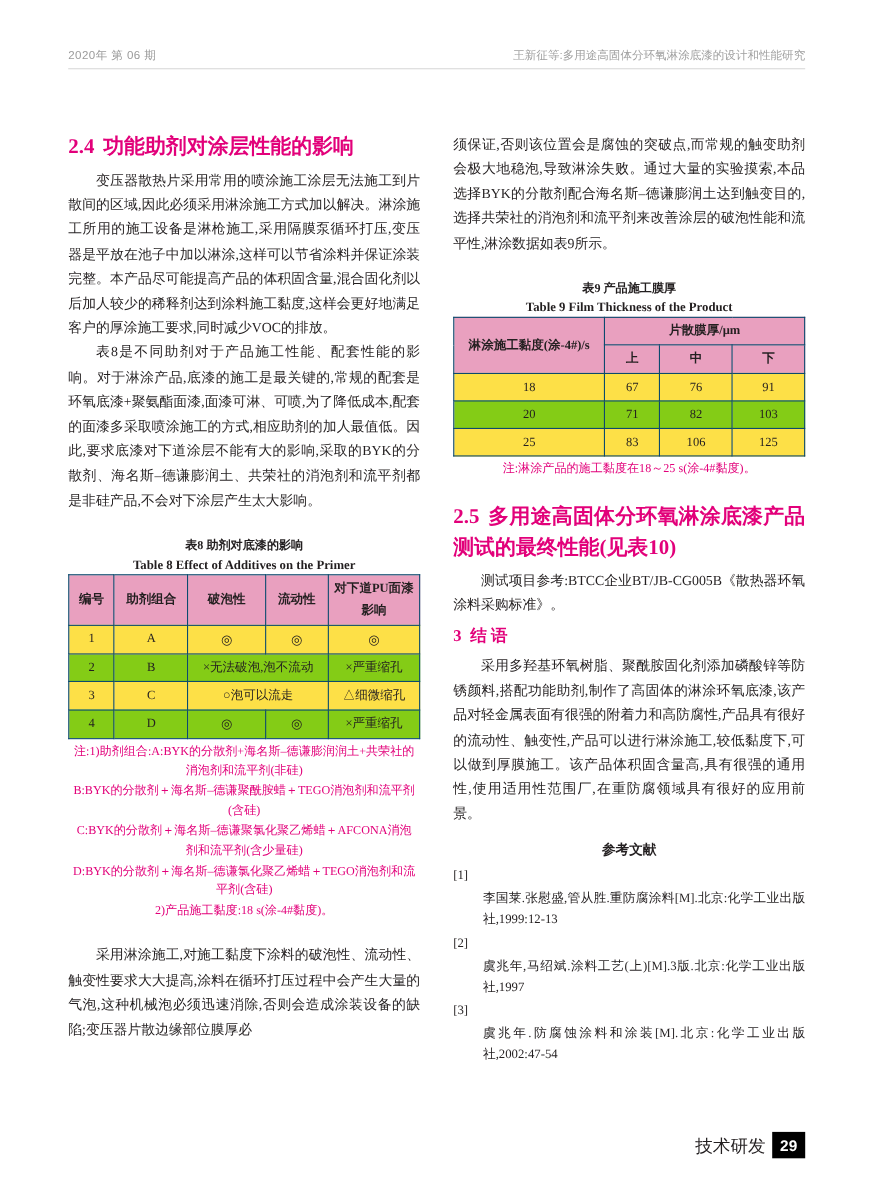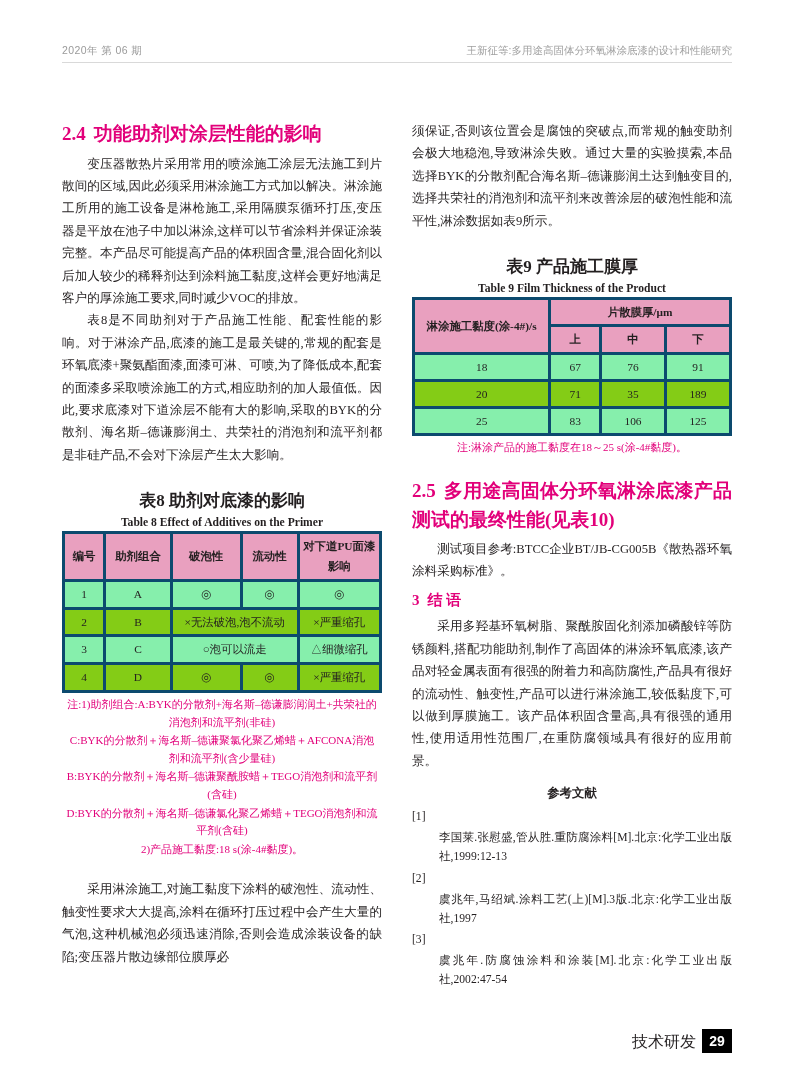--- a/index.html
+++ b/index.html
@@ -49,32 +49,32 @@
     line-height: 1.5;
   }
   .sec-head .num { margin-right: 8px; }
   .sec-head.big { font-size: 15px; }
   .gap-s { height: 6px; }
   .gap-l { height: 18px; }
 
   
   .tbl-wrap { margin: 4px 0 2px 0; }
   .tbl-title {
-    text-align: center; font-weight: bold; font-size: 17px;
+    text-align: center; font-weight: bold; font-size: 11px;
     line-height: 1.5;
   }
   .tbl-title.en {
     font-family: "Liberation Serif", serif;
     font-weight: bold; font-size: 11.6px;
   }
   table { border-collapse: collapse; width: 100%; font-size: 11.4px; }
-  td, th { border: 3px solid #0c4a6e; padding: 2px 3px; text-align: center; vertical-align: middle; }
+  td, th { border: 1px solid #0c4a6e; padding: 2px 3px; text-align: center; vertical-align: middle; }
   thead th { background: #e9a0bf; font-weight: bold; color: #231f20; }
   tbody tr.alt td { background: #84cc16; }
-  tbody tr td { background: #86efac; }
+  tbody tr td { background: #fde047; }
   .note {
     color: #e2007a; font-size: 11px; line-height: 1.6; text-indent: 0;
     margin-top: 3px;
   }
   .note-c { text-align: center; }
   .t8note { padding: 0 4px; }
   .t8note div { margin-bottom: 1px; }
   .dot { font-size: 12px; }
 
   
@@ -157,22 +157,22 @@
             <td>4</td>
             <td>D</td>
             <td class="dot">◎</td>
             <td class="dot">◎</td>
             <td>×严重缩孔</td>
           </tr>
         </tbody>
       </table>
       <div class="note t8note">
         <div class="note-c">注:1)助剂组合:A:BYK的分散剂+海名斯–德谦膨润润土+共荣社的消泡剂和流平剂(非硅)</div>
+        <div class="note-c">B:BYK的分散剂＋海名斯–德谦聚酰胺蜡＋TEGO消泡剂和流平剂(含硅)</div>
         <div class="note-c">C:BYK的分散剂＋海名斯–德谦聚氯化聚乙烯蜡＋AFCONA消泡剂和流平剂(含少量硅)</div>
-        <div class="note-c">B:BYK的分散剂＋海名斯–德谦聚酰胺蜡＋TEGO消泡剂和流平剂(含硅)</div>
         <div class="note-c">D:BYK的分散剂＋海名斯–德谦氯化聚乙烯蜡＋TEGO消泡剂和流平剂(含硅)</div>
         <div class="note-c">2)产品施工黏度:18 s(涂-4#黏度)。</div>
       </div>
     </div>
 
     <div class="gap-l"></div>
 
     <p>采用淋涂施工,对施工黏度下涂料的破泡性、流动性、触变性要求大大提高,涂料在循环打压过程中会产生大量的气泡,这种机械泡必须迅速消除,否则会造成涂装设备的缺陷;变压器片散边缘部位膜厚必</p>
   </div>
 
@@ -200,22 +200,22 @@
         <tbody>
           <tr>
             <td>18</td>
             <td>67</td>
             <td>76</td>
             <td>91</td>
           </tr>
           <tr class="alt">
             <td>20</td>
             <td>71</td>
-            <td>35</td>
-            <td>189</td>
+            <td>82</td>
+            <td>103</td>
           </tr>
           <tr>
             <td>25</td>
             <td>83</td>
             <td>106</td>
             <td>125</td>
           </tr>
         </tbody>
       </table>
       <div class="note note-c">注:淋涂产品的施工黏度在18～25 s(涂-4#黏度)。</div>

